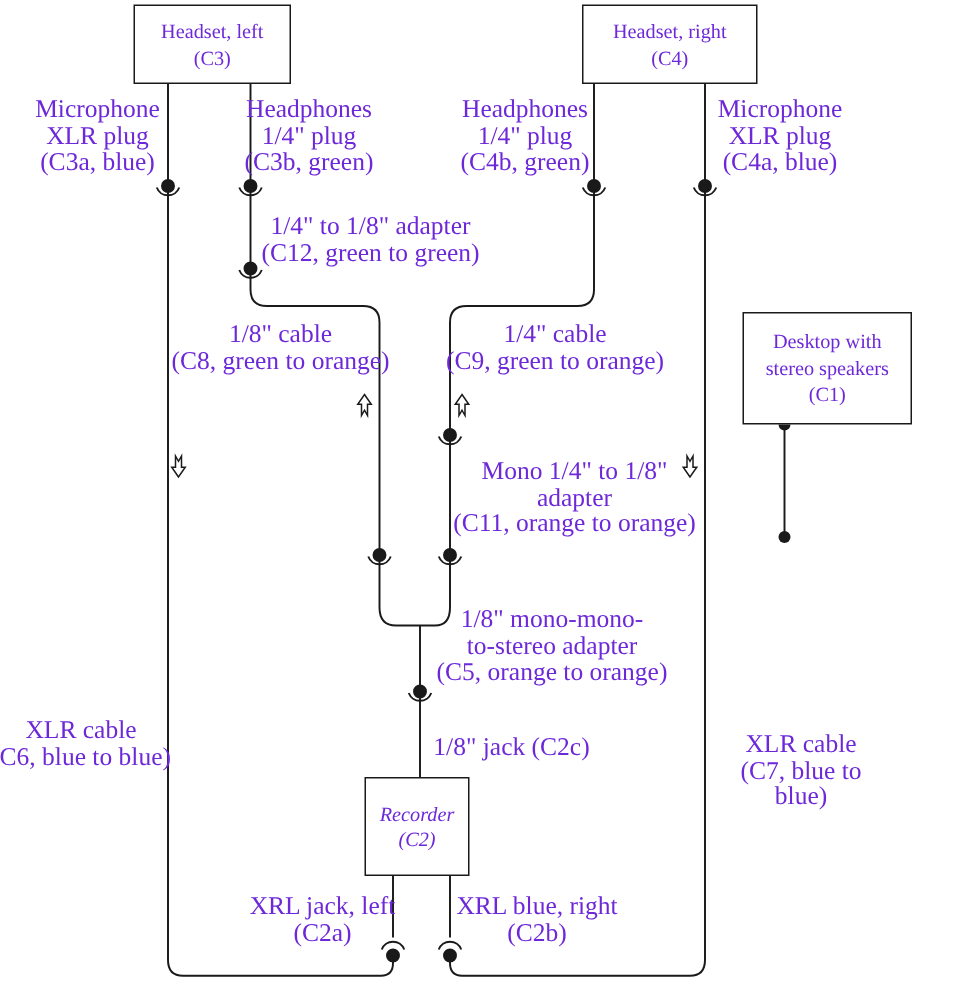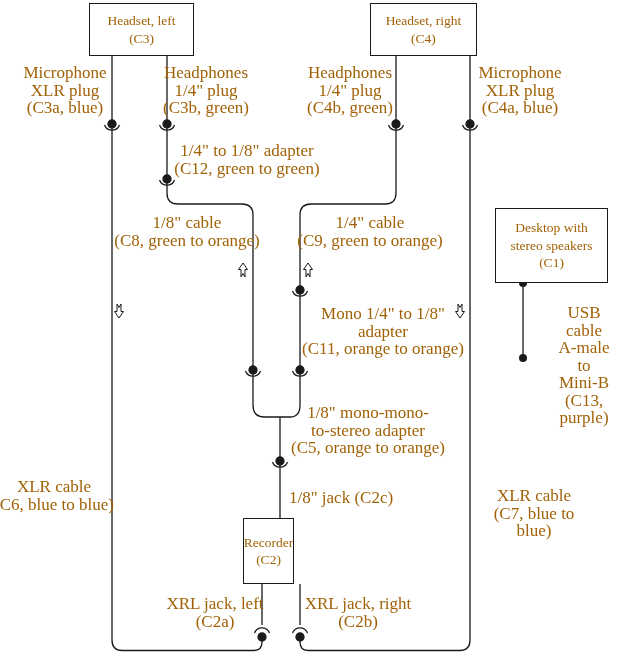--- a/index.html
+++ b/index.html
@@ -1,21 +1,21 @@
 <!DOCTYPE html>
 <html><head>
 <meta charset="utf-8">
 <style>
   html,body{margin:0;padding:0;background:#fff;}
   .canvas{
     position:relative;
     width:640px;height:656px;
     background:#ffffff;
     font-family:"Liberation Serif","DejaVu Serif",serif;
-    color:#a16207;
+    color:#6d28d9;
     overflow:hidden;
   }
   .wires{position:absolute;left:0;top:0;}
   .box{
     position:absolute;
     border:1.4px solid #1a1a1a;
     background:#fff;
     display:flex;align-items:center;justify-content:center;
     text-align:center;
     white-space:pre-line;
@@ -89,26 +89,26 @@
     <g fill="#ffffff" stroke="#1a1a1a" stroke-width="1" stroke-linejoin="miter">
       <path d="M243,263 L247.5,269.5 L245,269.5 L245,277 L243,273.5 L241,277 L241,269.5 L238.5,269.5 Z"></path>
       <path d="M308,263 L312.5,269.5 L310,269.5 L310,277 L308,273.5 L306,277 L306,269.5 L303.5,269.5 Z"></path>
       <path d="M119,318 L114.5,311.5 L117,311.5 L117,304 L119,307.5 L121,304 L121,311.5 L123.5,311.5 Z"></path>
       <path d="M460,318 L455.5,311.5 L458,311.5 L458,304 L460,307.5 L462,304 L462,311.5 L464.5,311.5 Z"></path>
     </g>
   </svg>
 
   <div class="box" style="left:89px;top:3px;width:105px;height:53px;">Headset, left
 (C3)</div>
-  <div class="box" style="left:370px;top:3px;width:107px;height:53px;">Headset, right
+  <div class="box" style="left:388px;top:3px;width:117px;height:53px;">Headset, right
 (C4)</div>
   <div class="box thin" style="left:495px;top:208px;width:113px;height:75px;">Desktop with
 stereo speakers
 (C1)</div>
-  <div class="box thin" style="left:243px;top:518px;width:51px;height:66px;">Recorder
+  <div class="box thin" style="left:243px;top:518px;width:70px;height:66px;font-style:italic;">Recorder
 (C2)</div>
 
   <div class="lbl" style="left:65px;top:64px;">Microphone
 XLR plug
 (C3a, blue)</div>
   <div class="lbl" style="left:206px;top:64px;">Headphones
 1/4" plug
 (C3b, green)</div>
   <div class="lbl" style="left:350px;top:64px;">Headphones
 1/4" plug
@@ -118,29 +118,26 @@
 (C4a, blue)</div>
   <div class="lbl" style="left:247px;top:142px;">1/4" to 1/8" adapter
 (C12, green to green)</div>
   <div class="lbl" style="left:187px;top:214px;">1/8" cable
 (C8, green to orange)</div>
   <div class="lbl" style="left:370px;top:214px;">1/4" cable
 (C9, green to orange)</div>
   <div class="lbl" style="left:383px;top:305px;">Mono 1/4" to 1/8"
 adapter
 (C11, orange to orange)</div>
-  <div class="lbl" style="left:584px;top:304px;">USB cable
-A-male to Mini-B
-(C13, purple)</div>
   <div class="lbl" style="left:368px;top:404px;">1/8" mono-mono-
 to-stereo adapter
 (C5, orange to orange)</div>
   <div class="lbl" style="left:341px;top:489px;">1/8" jack (C2c)</div>
   <div class="lbl" style="left:54px;top:478px;">XLR cable
 (C6, blue to blue)</div>
   <div class="lbl" style="left:534px;top:487px;">XLR cable
 (C7, blue to blue)</div>
   <div class="lbl" style="left:215px;top:595px;">XRL jack, left
 (C2a)</div>
-  <div class="lbl" style="left:358px;top:595px;">XRL jack, right
+  <div class="lbl" style="left:358px;top:595px;">XRL blue, right
 (C2b)</div>
 
 </div>
 
 </body></html>

